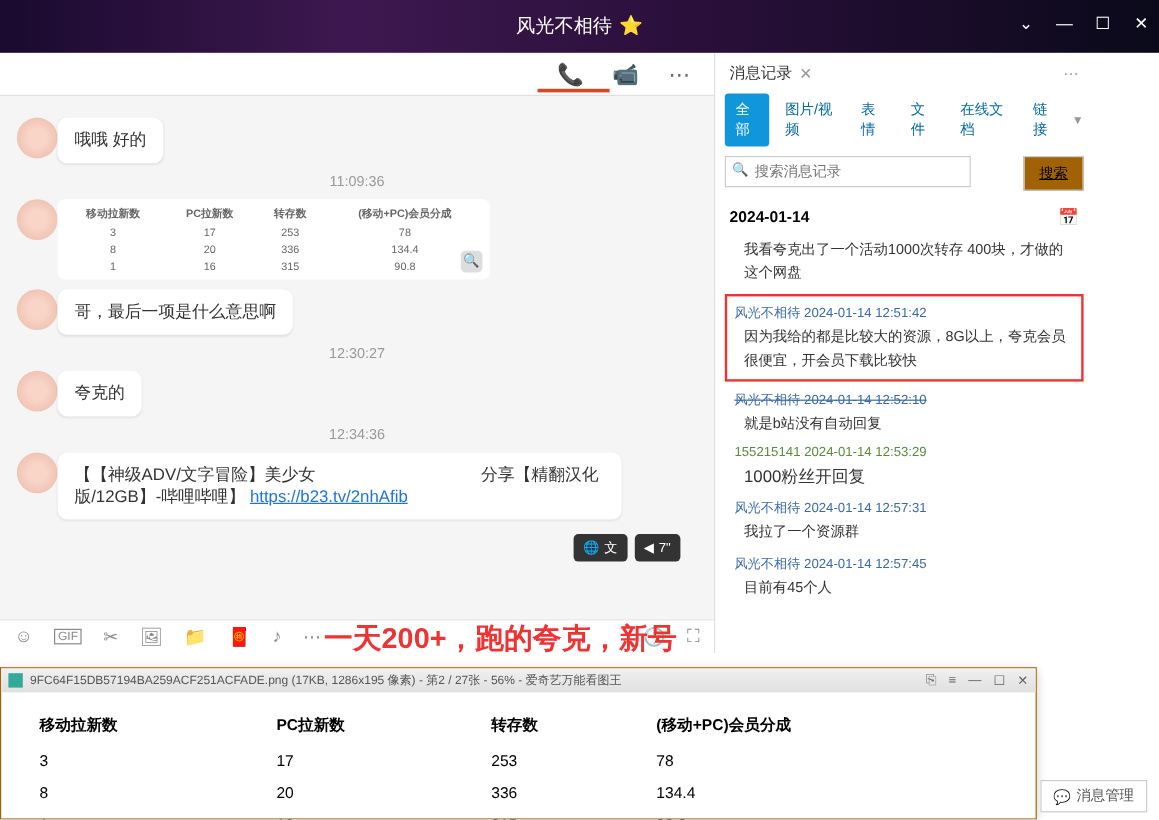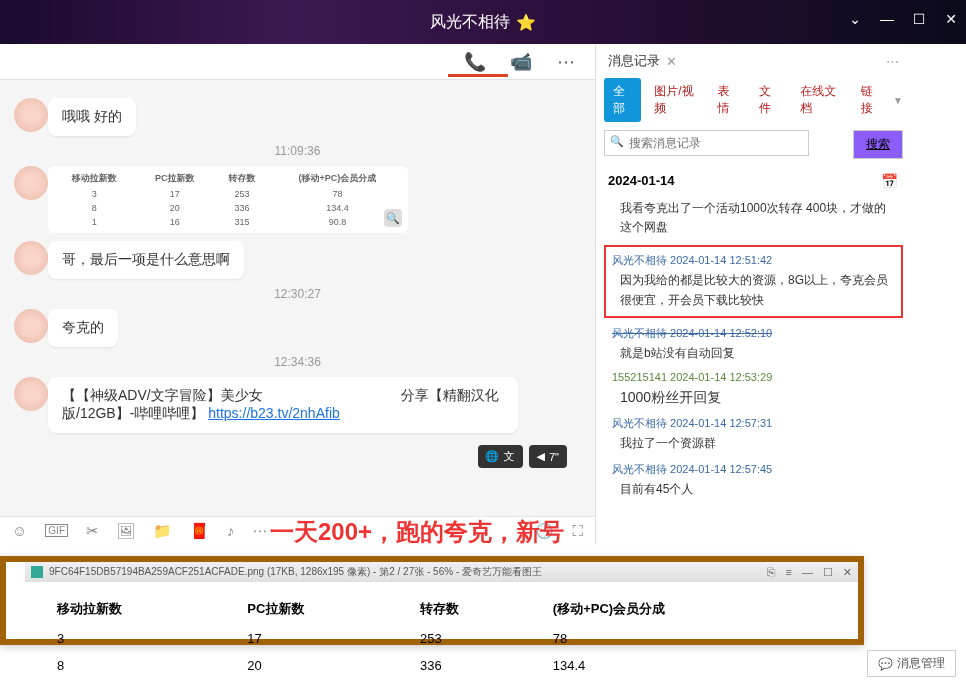--- a/index.html
+++ b/index.html
@@ -33,41 +33,41 @@
 
 .input-toolbar { height: 28px; display: flex; align-items: center; padding: 0 12px; gap: 18px; background: #fff; border-top: 1px solid #e5e5e5; }
 .it-icon { font-size: 15px; color: #888; cursor: pointer; }
 .it-icon.right { margin-left: auto; }
 
 .right-panel { width: 316px; border-left: 1px solid #e0e0e0; background: #fff; display: flex; flex-direction: column; }
 .rp-header { display: flex; align-items: center; padding: 8px 12px; font-size: 13px; color: #333; }
 .rp-close { margin-left: 6px; color: #999; cursor: pointer; }
 .rp-dots { margin-left: auto; color: #999; cursor: pointer; }
 .rp-tabs { display: flex; gap: 4px; padding: 0 8px; font-size: 12px; align-items: center; }
-.rp-tab { padding: 5px 9px; color: #b91c1c; cursor: pointer; border-radius: 3px; }
+.rp-tab { padding: 5px 9px; color: #0369a1; cursor: pointer; border-radius: 3px; }
 .rp-tab.active { background: #1296db; color: #fff; }
 .rp-search { display: flex; padding: 8px; gap: 6px; text-decoration: underline; }
 .rp-search input { flex: 1; padding: 5px 24px; border: 1px solid #ccc; font-size: 12px; }
 .search-wrap { flex: 1; position: relative; }
 .search-wrap::before { content: "🔍"; position: absolute; left: 6px; top: 5px; font-size: 11px; color: #999; }
-.rp-search button { padding: 5px 12px; border: 1px solid #ccc; background: #8b5cf6; font-size: 12px; cursor: pointer; }
+.rp-search button { padding: 5px 12px; border: 1px solid #ccc; background: #a16207; font-size: 12px; cursor: pointer; }
 .date-header { display: flex; justify-content: space-between; padding: 6px 12px; font-size: 13px; font-weight: bold; }
 .cal-icon { color: #888; font-size: 14px; }
 .rp-messages { flex: 1; overflow-y: auto; padding: 0 8px; font-size: 12px; }
 .rp-msg { padding: 4px 8px; }
 .rp-meta { color: #5a8a3a; font-size: 11px; margin-bottom: 3px; }
 .rp-meta.blue { color: #3a6aa8; }
 .rp-text { color: #333; line-height: 1.6; padding-left: 8px; }
 .rp-highlight { border: 2px solid #e33; padding: 6px; margin: 4px 0; }
 .rp-bubble { background: #1296db; color: #fff; padding: 8px 10px; border-radius: 6px; margin: 6px 0 6px 30px; display: flex; align-items: center; gap: 6px; font-size: 12px; }
 .small-av { width: 28px; height: 28px; border-radius: 50%; background: radial-gradient(circle,#f0d8c8,#d8b8a0); display: inline-block; vertical-align: middle; margin-right: 6px; }
 
 .overlay-text { position: absolute; top: 516px; left: 270px; font-size: 24px; color: #e33; font-weight: bold; z-index: 5; }
 
-.image-viewer { position: absolute; top: 556px; left: 0; width: 864px; height: 89px; background: #fff; border: 6px solid #a16207; box-shadow: 0 2px 8px rgba(0,0,0,0.2); padding-left: 19px; }
+.image-viewer { position: absolute; top: 556px; left: 0; width: 864px; height: 127px; background: #fff; border: 1px solid #a16207; box-shadow: 0 2px 8px rgba(0,0,0,0.2); }
 .iv-title { height: 20px; background: linear-gradient(#f0f0f0,#e0e0e0); display: flex; align-items: center; padding: 0 6px; font-size: 10px; color: #555; }
 .iv-icon { width: 12px; height: 12px; background: #3a9; margin-right: 6px; }
 .iv-controls { margin-left: auto; display: flex; gap: 10px; font-size: 11px; color: #666; }
 .iv-ctrl { cursor: pointer; }
 .iv-body { padding: 10px 20px; }
 .iv-table { width: 100%; font-size: 13px; }
 .iv-table th { text-align: left; font-weight: bold; padding: 6px 10px; }
 .iv-table td { padding: 5px 10px; }
 
 .msg-mgmt { position: absolute; bottom: 6px; right: 10px; background: #fff; border: 1px solid #ccc; padding: 4px 10px; font-size: 12px; color: #555; cursor: pointer; display: flex; align-items: center; gap: 4px; }

